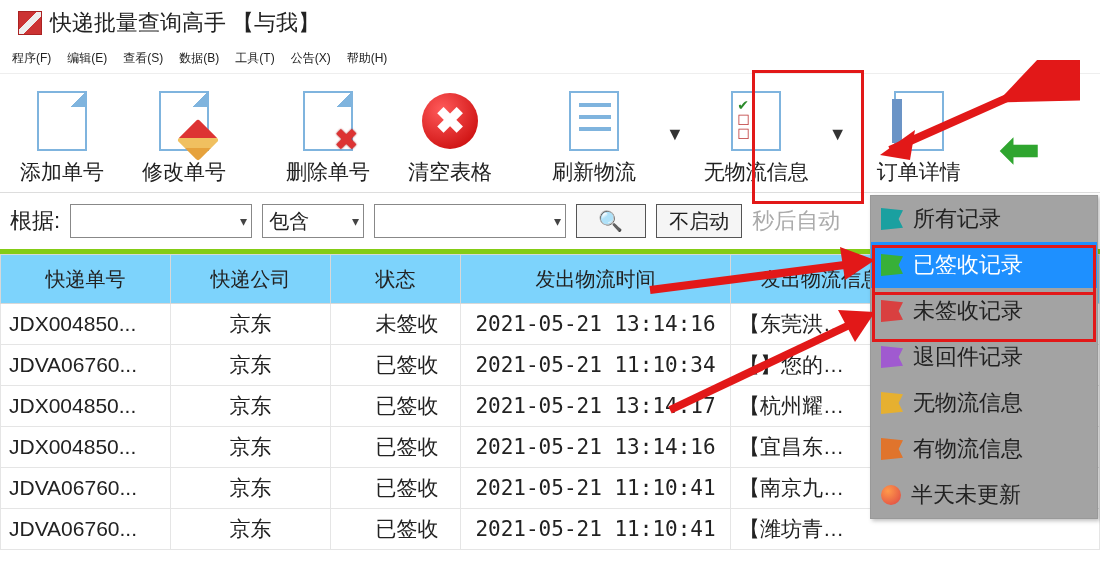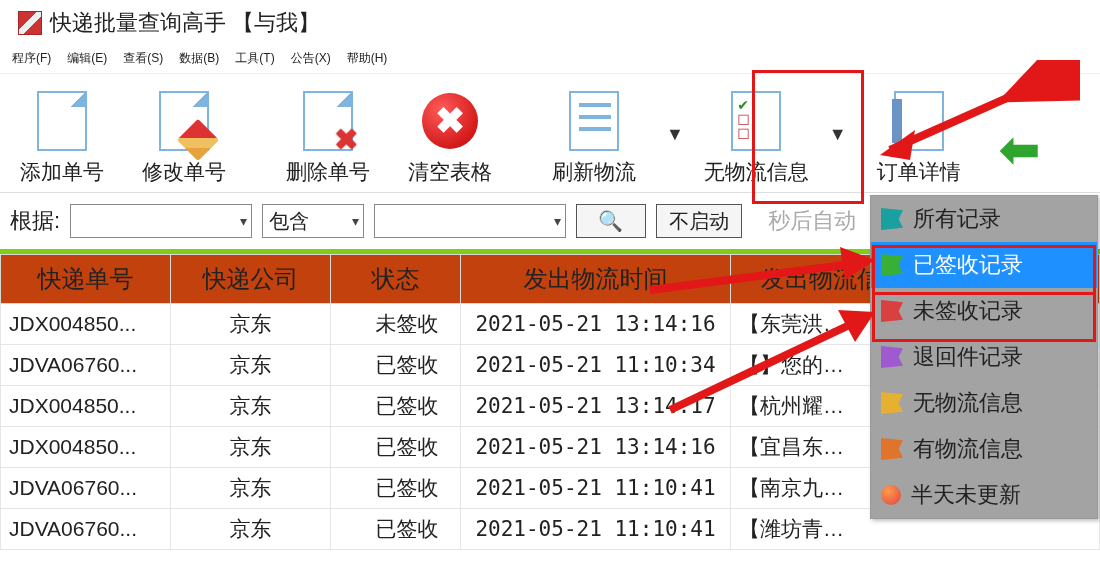--- a/index.html
+++ b/index.html
@@ -129,26 +129,26 @@
     padding:0 4px 0 6px;font-size:20px;
   }
   .combo.wide{min-width:170px;}
   .combo.wider{min-width:180px;}
   .combo .car{font-size:14px;color:#444;}
   .btn{
     height:32px;border:1px solid #555;background:#f5f5f5;
     padding:0 12px;display:flex;align-items:center;font-size:20px;
   }
   .search-btn{width:44px;justify-content:center;}
-  .disabled-txt{color:#aaa;margin-left:16px;}
+  .disabled-txt{color:#aaa;}
 
   table{border-collapse:collapse;width:100%;table-layout:fixed;}
   thead th{
-    border:1px solid #d8d8d8;background:#c2410c;font-weight:normal;
-    font-size:24px;padding:6px 8px;text-align:center;height:36px;
+    border:1px solid #d8d8d8;background:#7dd3fc;font-weight:normal;
+    font-size:20px;padding:6px 8px;text-align:center;height:36px;
     overflow:hidden;white-space:nowrap;
   }
   tbody td{
     border:1px solid #e5e5e5;font-size:21px;padding:4px 8px;height:32px;
     white-space:nowrap;overflow:hidden;text-overflow:clip;
   }
   .col-id{width:170px;}
   .col-co{width:160px;text-align:center;}
   .col-st{width:130px;text-align:center;padding-left:31px;}
   .col-tm{width:270px;text-align:center;font-family:"Consolas","SimSun",monospace;}

